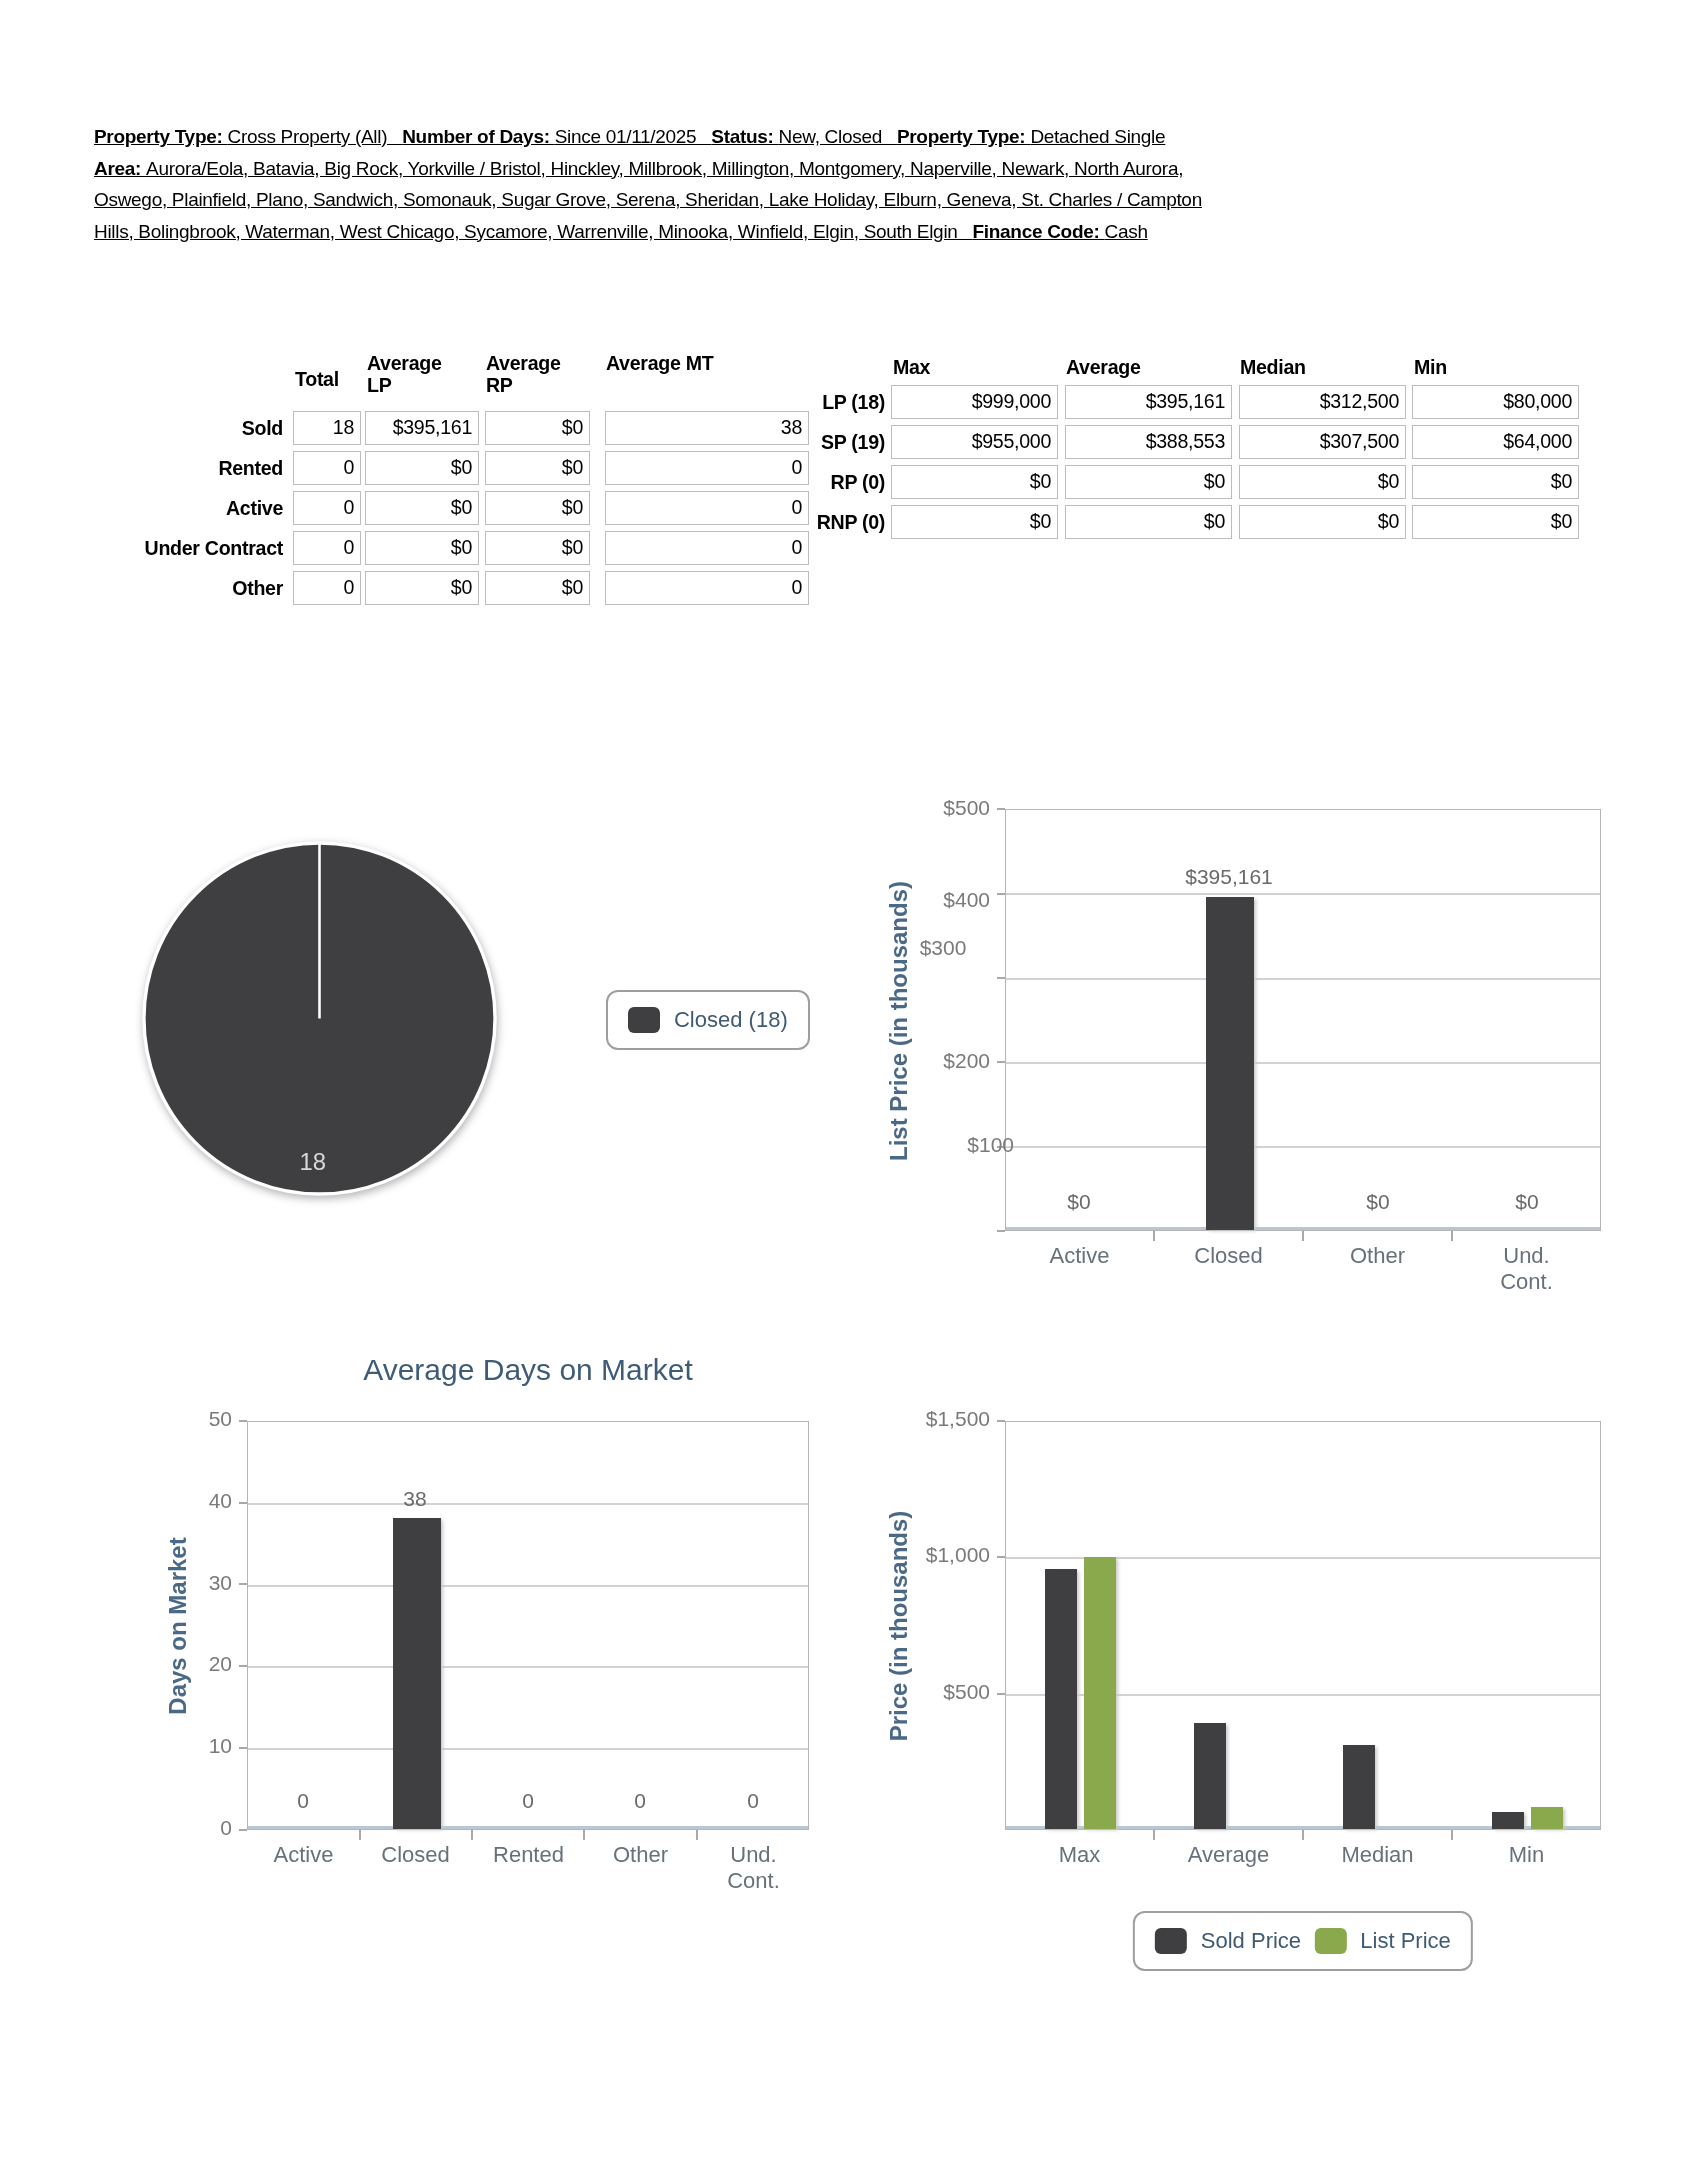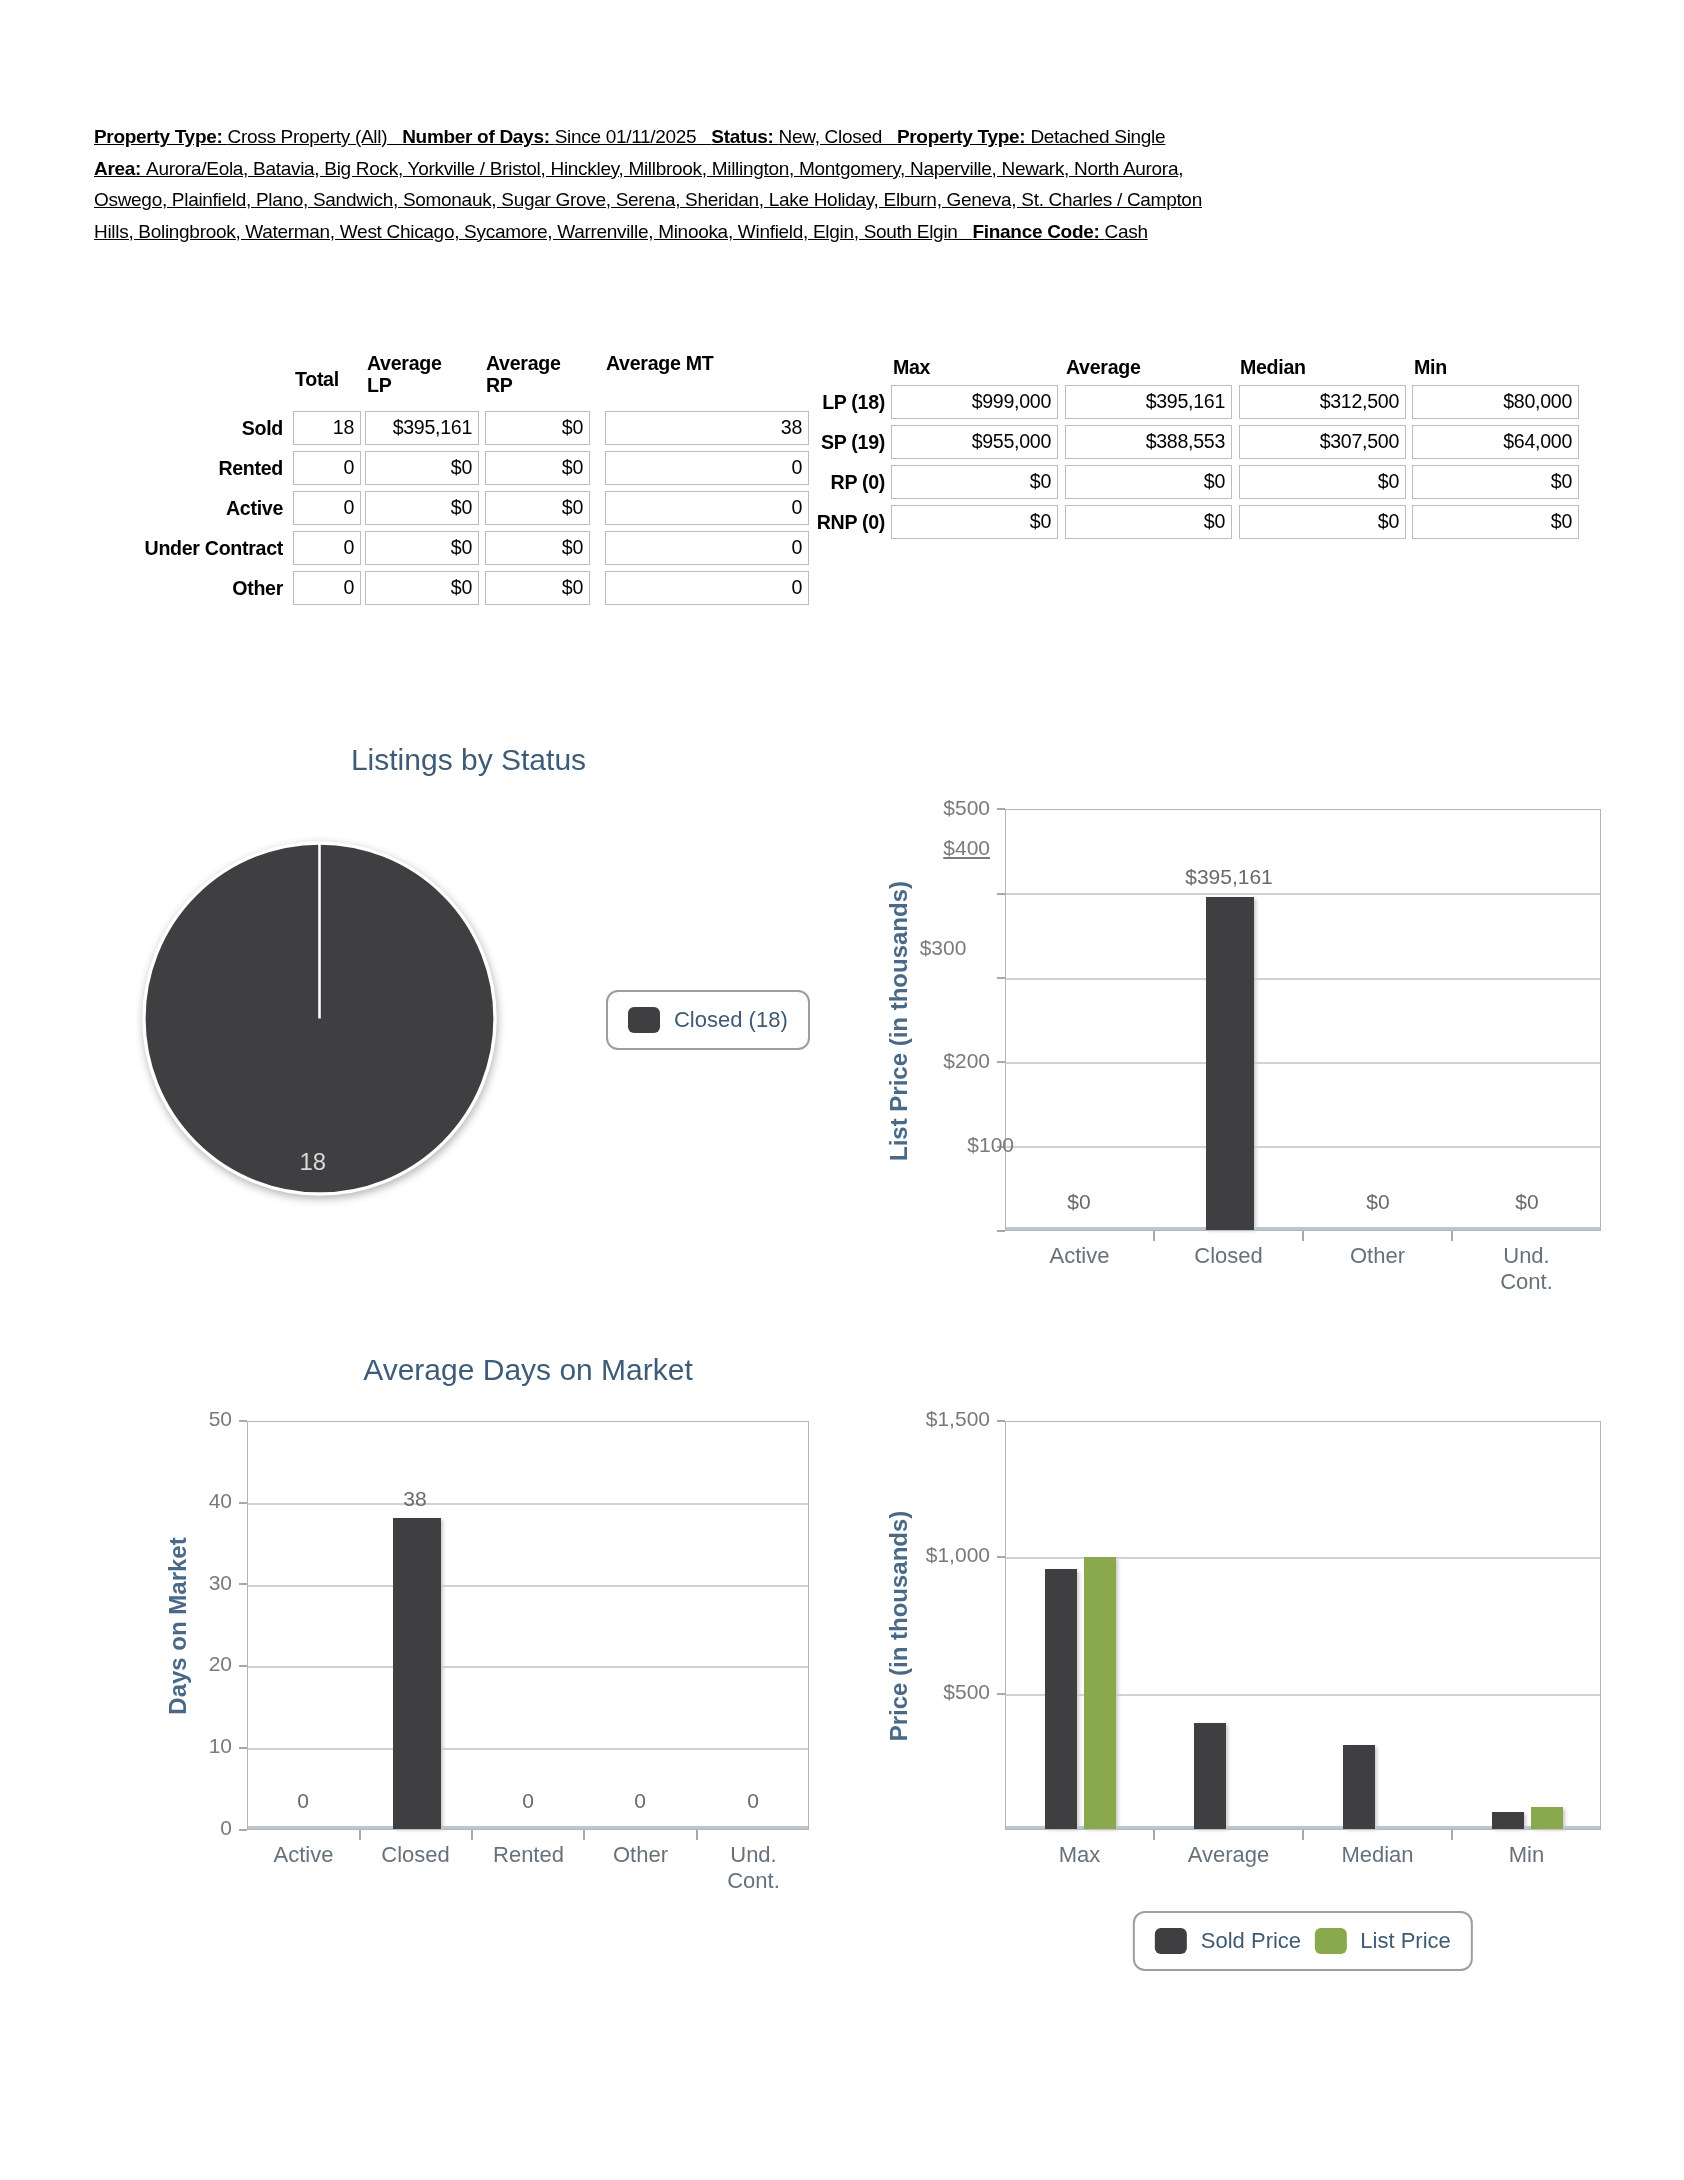--- a/index.html
+++ b/index.html
@@ -103,21 +103,20 @@
       <div class="cell" style="left: 1065px; top: 465px; width: 167px; height: 34px;">$0</div>
       <div class="cell" style="left: 1239px; top: 465px; width: 167px; height: 34px;">$0</div>
       <div class="cell" style="left: 1412px; top: 465px; width: 167px; height: 34px;">$0</div>
       <div class="rowlabel" style="left: 750px; top: 505px; width: 135px;">RNP (0)</div>
       <div class="cell" style="left: 891px; top: 505px; width: 167px; height: 34px;">$0</div>
       <div class="cell" style="left: 1065px; top: 505px; width: 167px; height: 34px;">$0</div>
       <div class="cell" style="left: 1239px; top: 505px; width: 167px; height: 34px;">$0</div>
       <div class="cell" style="left: 1412px; top: 505px; width: 167px; height: 34px;">$0</div>
     </div>
 
-  <div class="chart-title" style="left:128px;top:743px;width:681px;">Listings by Status</div>
   <svg id="pie-svg" width="375" height="375" viewBox="0 0 440 440">
     <circle cx="220" cy="220" r="206" fill="#3f3f41" stroke="#ffffff" stroke-width="4"></circle>
     <line x1="220" y1="220" x2="220" y2="13" stroke="#ffffff" stroke-width="3"></line>
     <text x="212" y="398" text-anchor="middle" font-size="28" fill="#d9d9d9" font-family="Liberation Sans, sans-serif">18</text>
   </svg>
   <div class="legend-box" style="left:606px;top:990px;">
     <span class="legend-swatch" style="background:#3f3f41;"></span>
     <span class="legend-label">Closed (18)</span>
   </div>
 
@@ -161,21 +160,21 @@
     </span>
     <span class="legend-item">
       <span class="legend-swatch" style="background:#8aa84c;"></span>
       <span class="legend-label">List Price</span>
     </span>
   </div>
 
 <div class="ytick-mark" style="left: 997px; top: 808px;"></div>
     <div class="ytick-label" style="left: 896px; top: 796px;">$500</div>
     <div class="ytick-mark" style="left: 997px; top: 893px;"></div>
-    <div class="ytick-label" style="left: 896px; top: 836px; text-decoration: underline;">$400</div>
+    <div class="ytick-label" style="left: 896px; top: 888px;">$400</div>
     <div class="ytick-mark" style="left: 997px; top: 977px;"></div>
     <div class="ytick-label" style="left: 896px; top: 936px; text-align: center;">$300</div>
     <div class="ytick-mark" style="left: 997px; top: 1061px;"></div>
     <div class="ytick-label" style="left: 896px; top: 1049px;">$200</div>
     <div class="ytick-mark" style="left: 997px; top: 1146px;"></div>
     <div class="ytick-label" style="left: 920px; top: 1133px;">$100</div>
     <div class="ytick-mark" style="left: 997px; top: 1230px;"></div>
     <div class="cat-label" style="left: 1007px; top: 1243px; width: 145px;">Active</div>
     <div class="val-label" style="left: 994px; top: 1190px; width: 170px;">$0</div>
     <div class="cat-label" style="left: 1156px; top: 1243px; width: 145px;">Closed</div>

